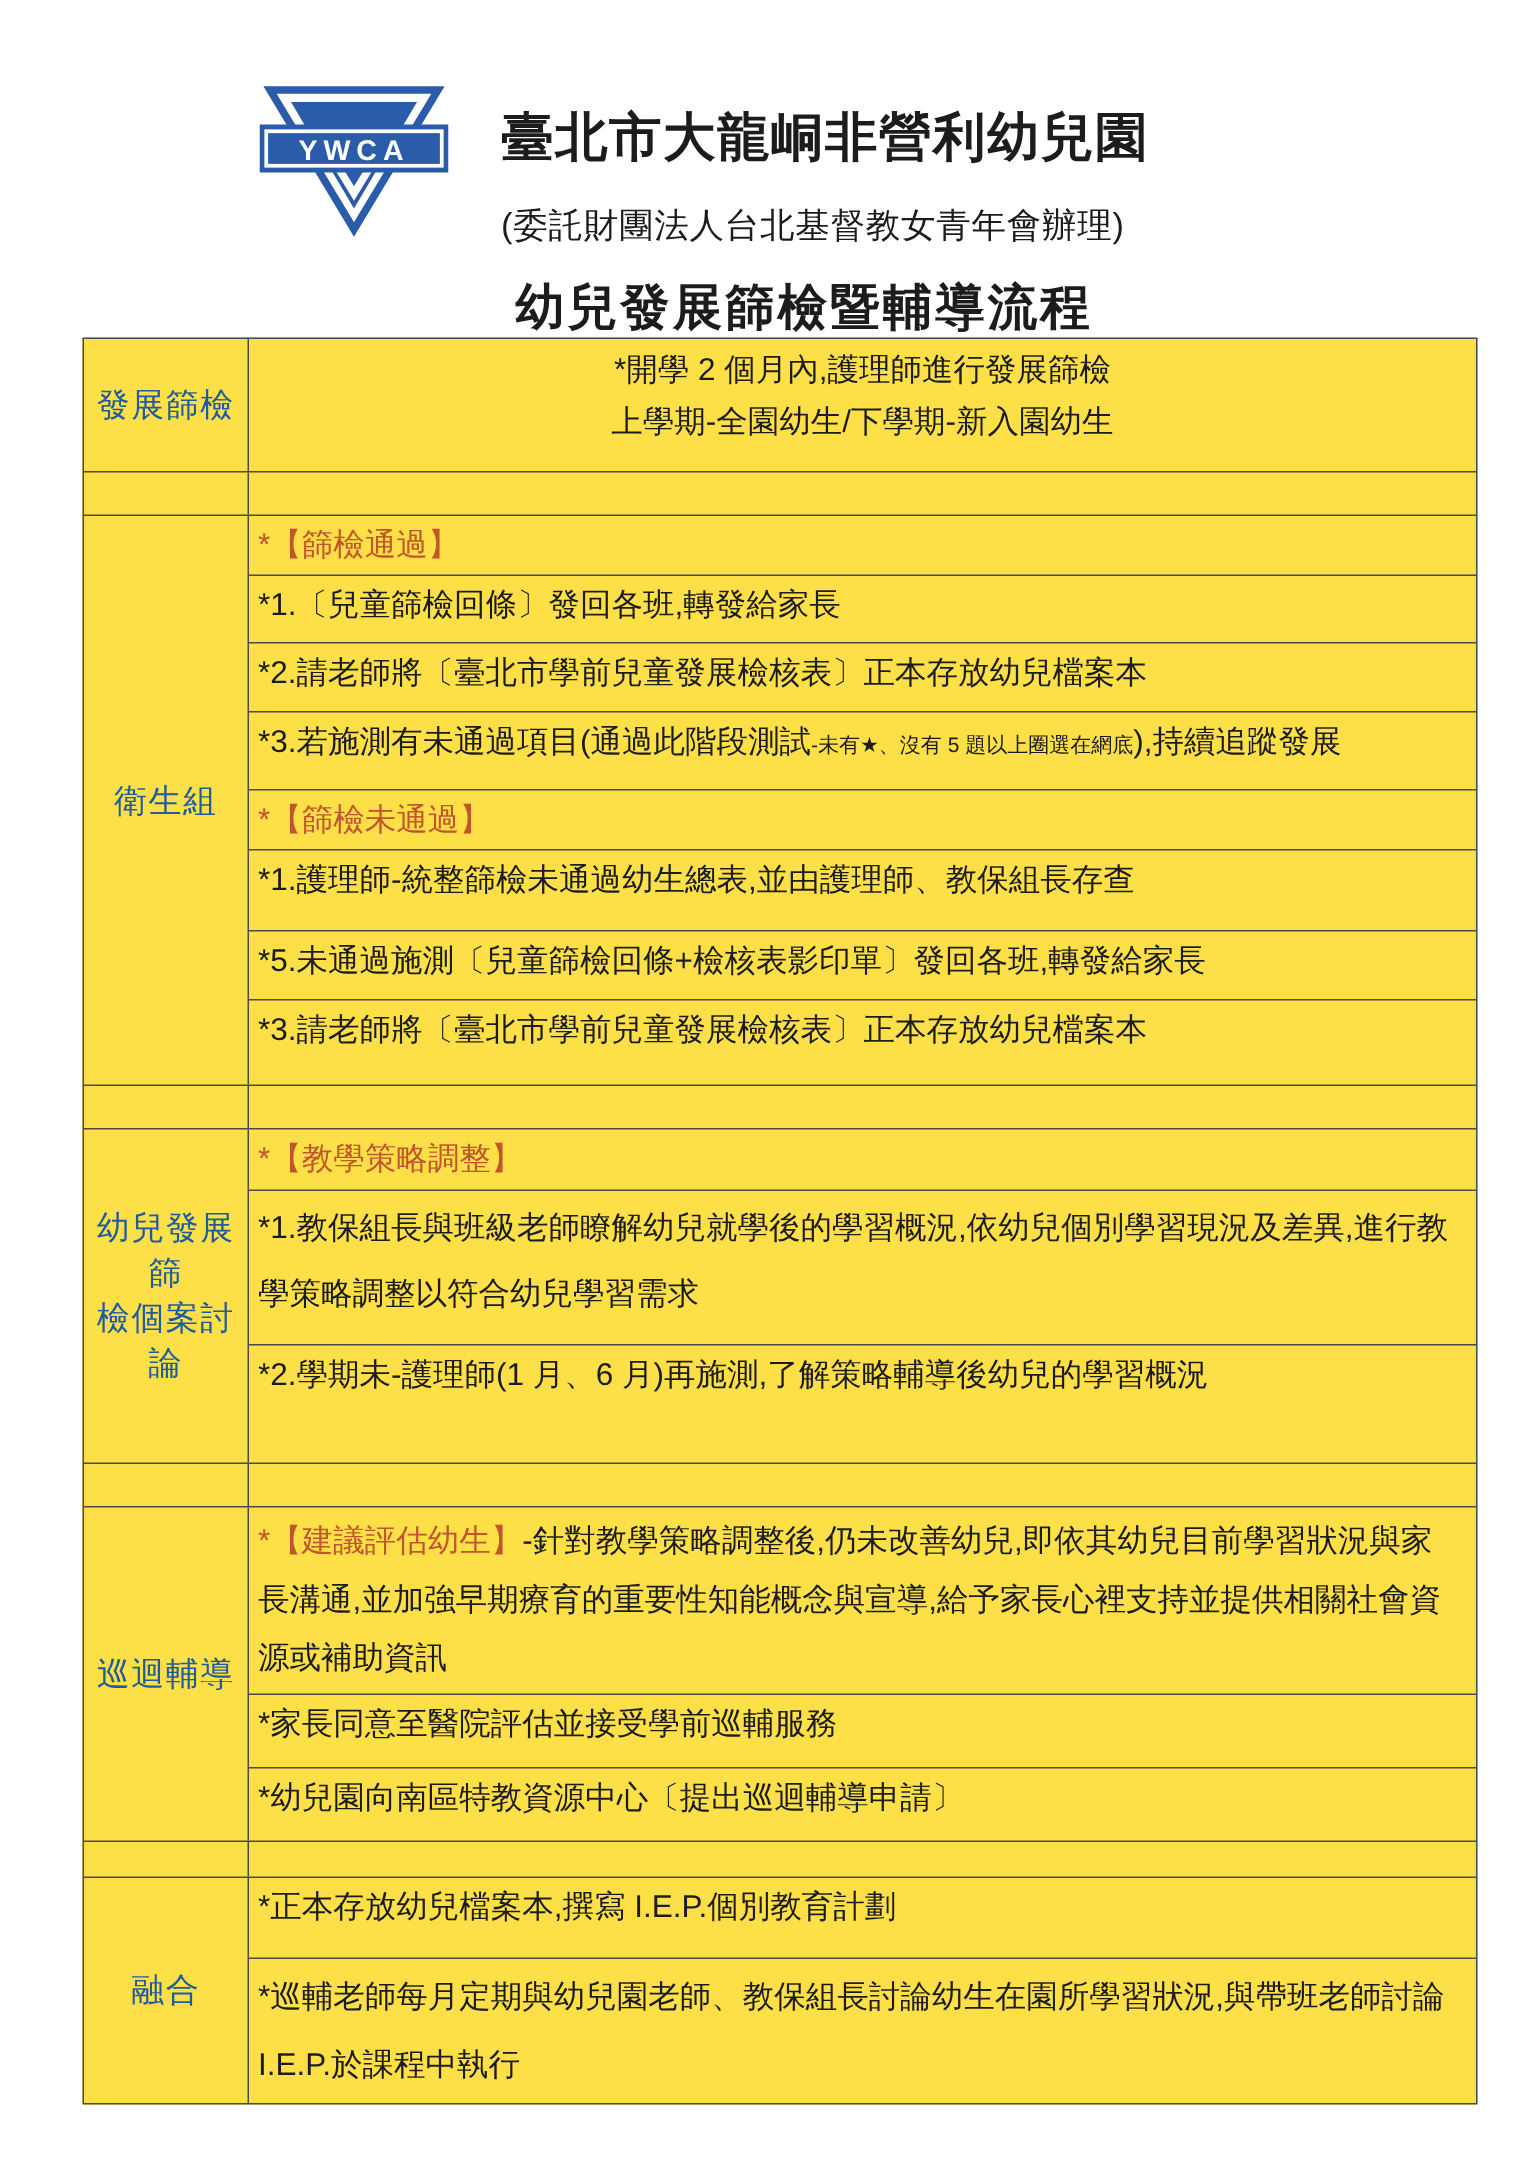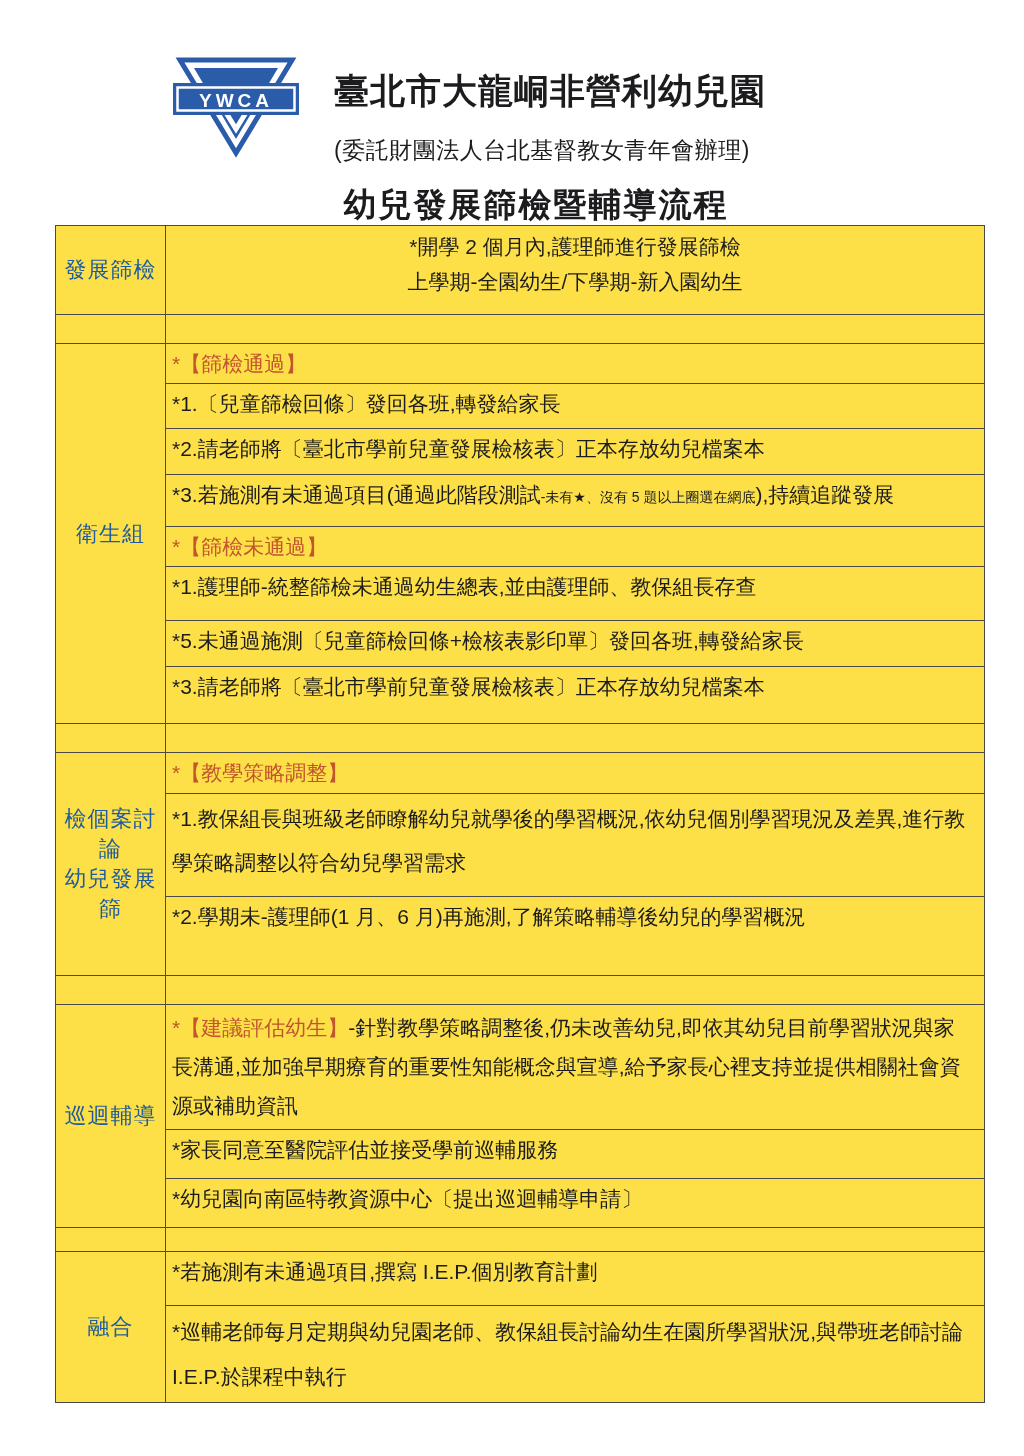--- a/index.html
+++ b/index.html
@@ -126,22 +126,22 @@
             <div class="line"><span>*3.請老師將〔臺北市學前兒童發展檢核表〕正本存放幼兒檔案本</span></div>
           </div>
         </div>
       </div>
       <div class="section">
         <div class="label-cell"></div>
         <div class="rows" style="height: 28px;"></div>
       </div>
       <div class="section">
         <div class="label-cell">
+          <div>幼兒發展篩</div>
           <div>檢個案討論</div>
-          <div>幼兒發展篩</div>
         </div>
         <div class="rows">
           <div class="row" style="min-height: 41px;">
             <div class="line"><span class="orange">*【教學策略調整】</span></div>
           </div>
           <div class="row" style="min-height: 103px; line-height: 44px;">
             <div class="line"><span>*1.教保組長與班級老師瞭解幼兒就學後的學習概況,依幼兒個別學習現況及差異,進行教學策略調整以符合幼兒學習需求</span></div>
           </div>
           <div class="row" style="min-height: 78px;">
             <div class="line"><span>*2.學期未-護理師(1 月、6 月)再施測,了解策略輔導後幼兒的學習概況</span></div>
@@ -171,21 +171,21 @@
       <div class="section">
         <div class="label-cell"></div>
         <div class="rows" style="height: 23px;"></div>
       </div>
       <div class="section">
         <div class="label-cell">
           <div>融合</div>
         </div>
         <div class="rows">
           <div class="row" style="min-height: 54px;">
-            <div class="line"><span>*若施測有未通過項目,撰寫 I.E.P.個別教育計劃</span></div>
+            <div class="line"><span>*正本存放幼兒檔案本,撰寫 I.E.P.個別教育計劃</span></div>
           </div>
           <div class="row" style="min-height: 64px; line-height: 45px;">
             <div class="line"><span>*巡輔老師每月定期與幼兒園老師、教保組長討論幼生在園所學習狀況,與帶班老師討論I.E.P.於課程中執行</span></div>
           </div>
         </div>
       </div>
     </div>
 
 </div>
 

